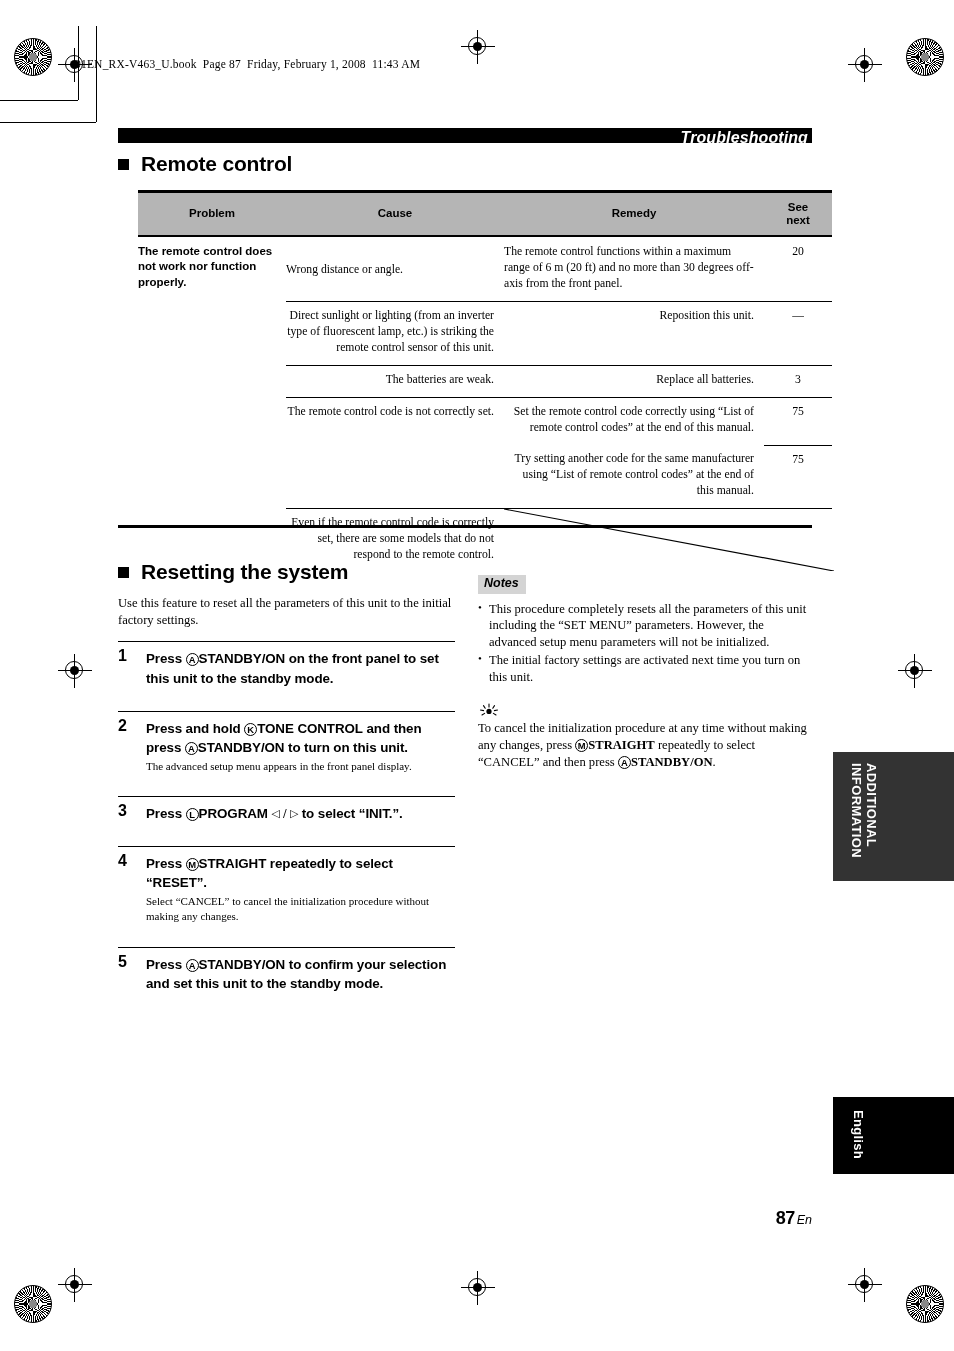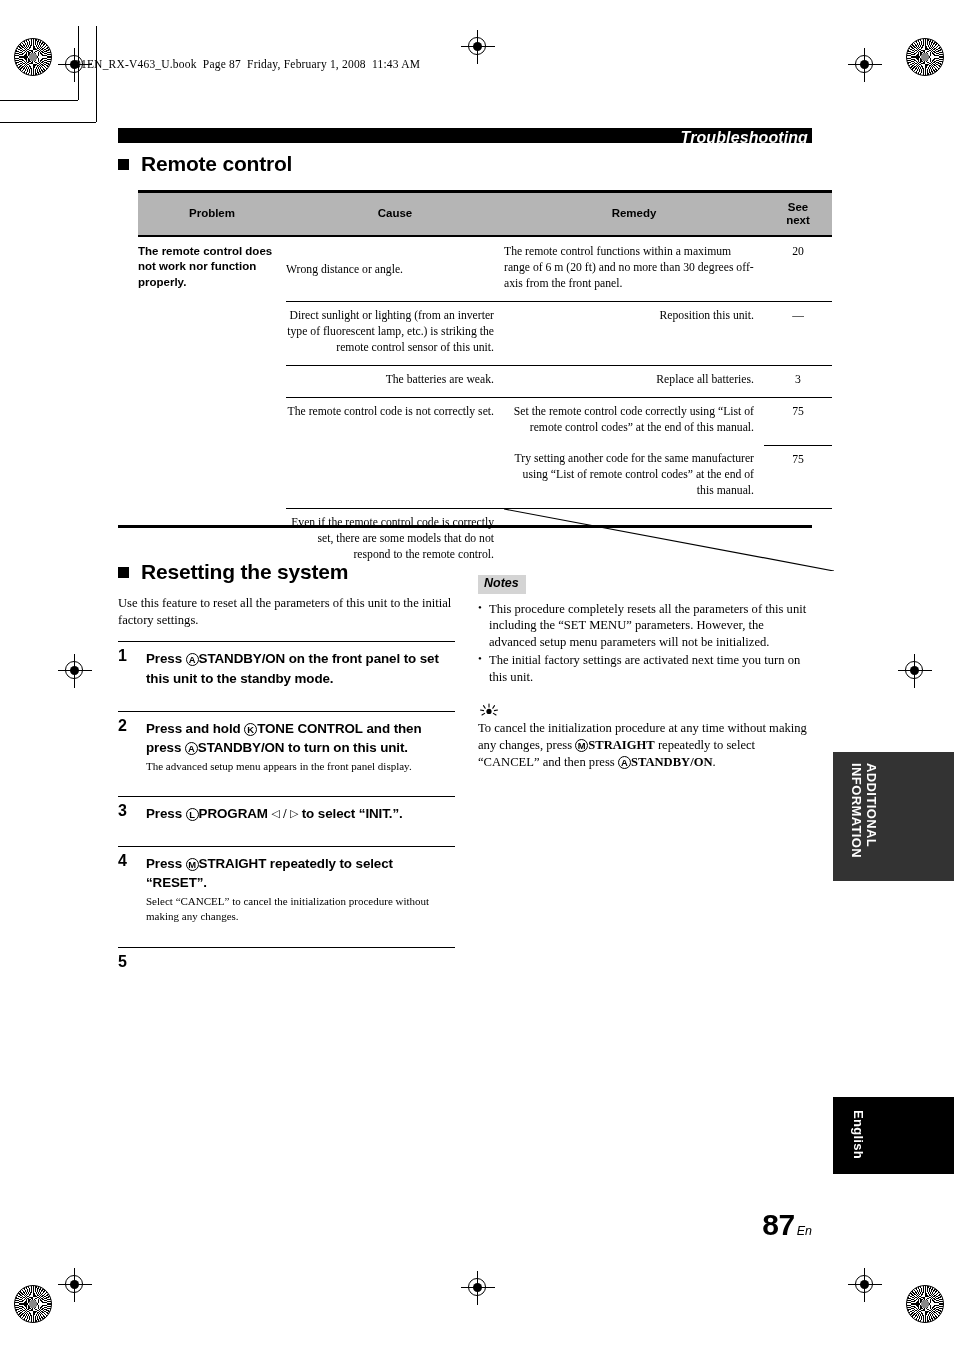--- a/index.html
+++ b/index.html
@@ -350,21 +350,21 @@
   .folio {
     position: absolute;
     left: 700px;
     top: 1208px;
     width: 112px;
     text-align: right;
     font-family: "Liberation Sans", sans-serif;
   }
   .folio .pn {
     font-weight: bold;
-    font-size: 30px;
+    font-size: 18px;
     letter-spacing: -0.5px;
   }
   .folio .en {
     font-style: italic;
     font-size: 12.5px;
     margin-left: 2px;
   }
 </style>
 </head>
 <body>
@@ -520,20 +520,21 @@
   </div>
 
   <div class="step">
     <span class="num">4</span>
     <div class="stitle"><span>Press </span><span class="circ">M</span><b>STRAIGHT</b><span> repeatedly to select “RESET”.</span></div>
     <div class="sbody">Select “CANCEL” to cancel the initialization procedure without making any changes.</div>
   </div>
 
   <div class="step">
     <span class="num">5</span>
+    <div class="stitle"><span>Press </span><span class="circ">A</span><b>STANDBY/ON</b><span> to confirm your selection and set this unit to the standby mode.</span></div>
   </div>
 
 </div>
 
 <div class="col-right">
 
   <span class="notes-label">Notes</span>
 
   <ul class="notelist">
       <li>This procedure completely resets all the parameters of this unit including the “SET MENU” parameters. However, the advanced setup menu parameters will not be initialized.</li>

